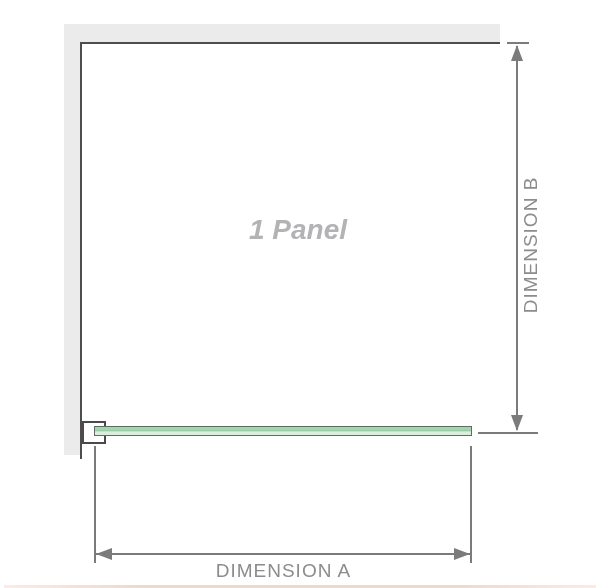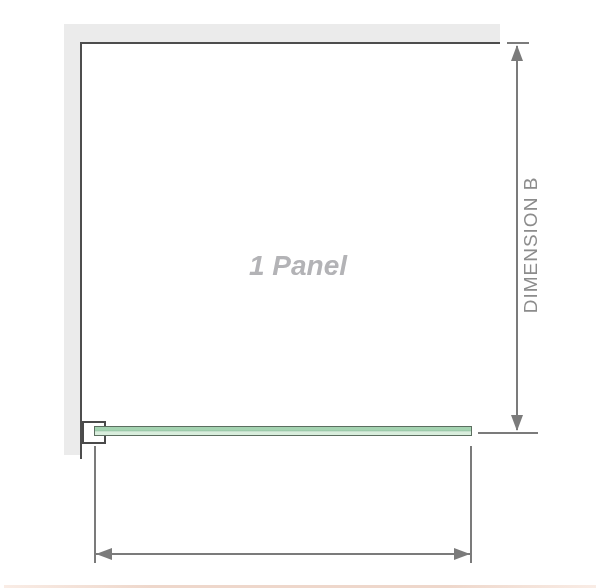--- a/index.html
+++ b/index.html
@@ -43,21 +43,20 @@
   
   .panel-label {
     position: absolute;
     left: 298px; top: 230px;
     transform: translate(-50%, -50%);
     font-size: 28px;
     font-style: italic;
     font-weight: bold;
     color: #b3b3b6;
     white-space: nowrap;
-    margin-top: 36px;
   }
   
   .bracket {
     position: absolute;
     left: 82px; top: 421px;
     width: 24px; height: 23px;
     box-sizing: border-box;
     border: 2px solid #4a4a4a;
     background: #ffffff;
     z-index: 2;
@@ -153,20 +152,21 @@
   <div class="panel-label">1 Panel</div>
 
   <div class="bracket"></div>
   <div class="glass-bar"></div>
 
   <div class="ext-line ext-a-left"></div>
   <div class="ext-line ext-a-right"></div>
   <div class="dim-line dim-a-line"></div>
   <div class="tri tri-a-left"></div>
   <div class="tri tri-a-right"></div>
+  <div class="dim-a-label">DIMENSION A</div>
 
   <div class="tick tick-b-top"></div>
   <div class="tick tick-b-bottom"></div>
   <div class="dim-line dim-b-line"></div>
   <div class="tri tri-b-up"></div>
   <div class="tri tri-b-down"></div>
   <div class="dim-b-label">DIMENSION B</div>
 
   <div class="bottom-band"></div>
 

